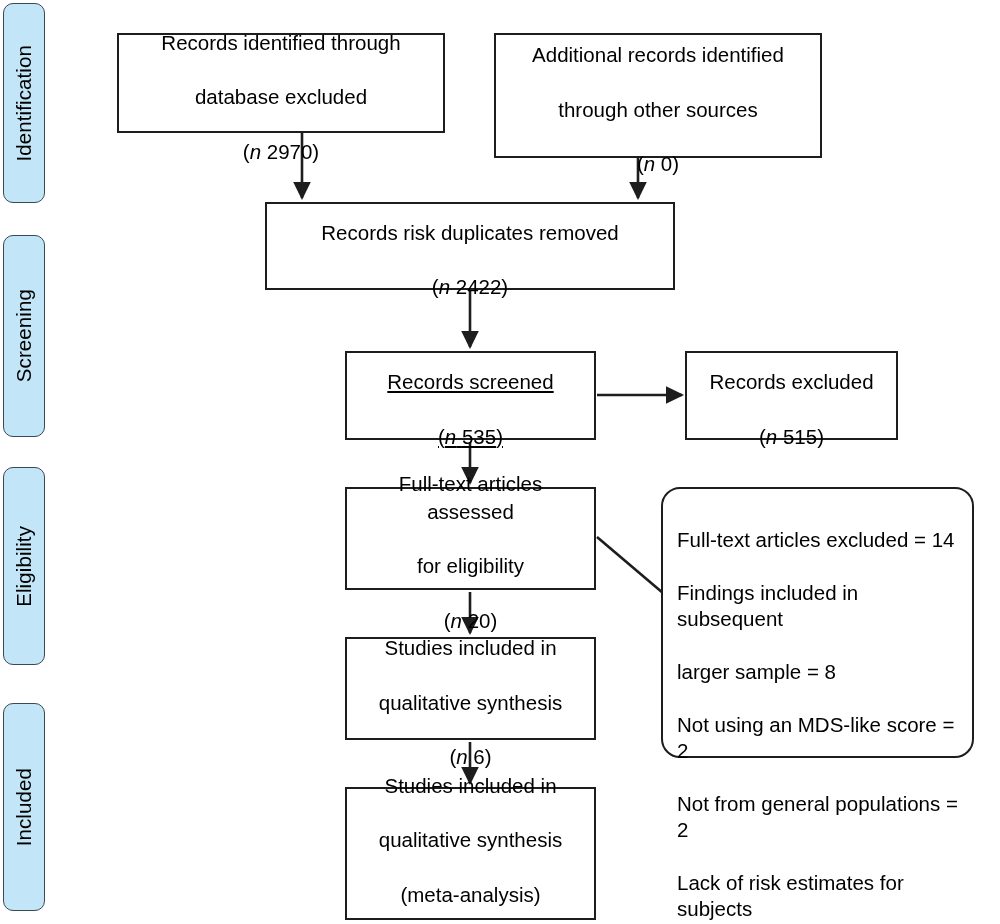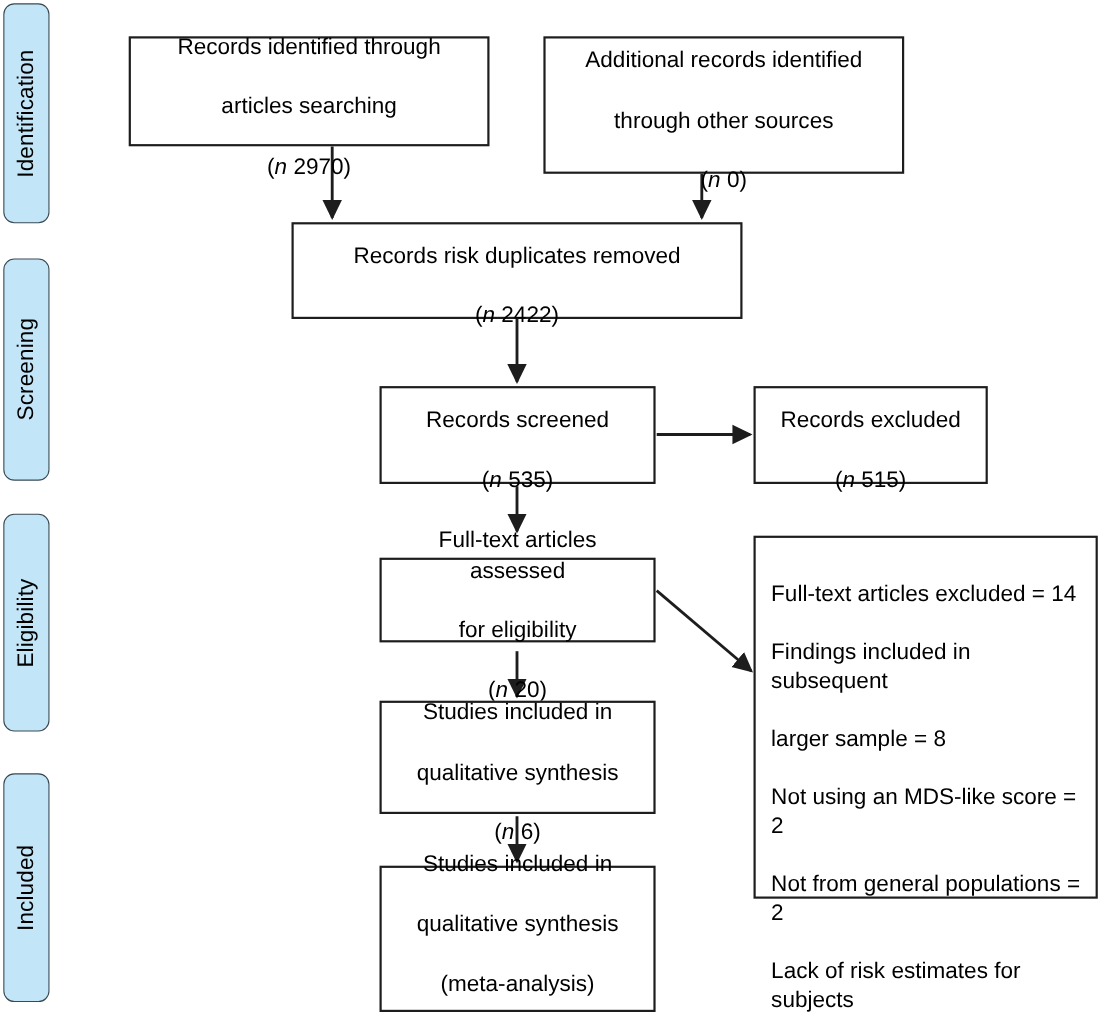--- a/index.html
+++ b/index.html
@@ -141,63 +141,63 @@
     <span class="stage-label">Eligibility</span>
   </div>
 
   <div class="stage-tab" style="top:703px; height:208px;">
     <span class="stage-label">Included</span>
   </div>
 
   <div class="flow-box" style="left:117px; top:33px; width:328px; height:100px;">
     <div class="box-text">
       <span>Records identified through</span><br>
-      <span>articles searching</span><br>
+      <span>database excluded</span><br>
       <span><span>(</span><em class="n">n</em>&nbsp;<span>2970</span><span>)</span></span>
     </div>
   </div>
 
   <div class="flow-box" style="left:494px; top:33px; width:328px; height:125px;">
     <div class="box-text">
       <span>Additional records identified</span><br>
       <span>through other sources</span><br>
       <span><span>(</span><em class="n">n</em>&nbsp;<span>0</span><span>)</span></span>
     </div>
   </div>
 
   <div class="flow-box" style="left:265px; top:202px; width:410px; height:88px;">
     <div class="box-text">
       <span>Records risk duplicates removed</span><br>
       <span><span>(</span><em class="n">n</em>&nbsp;<span>2422</span><span>)</span></span>
     </div>
   </div>
 
-  <div class="flow-box" style="left:345px; top:351px; width:251px; height:89px;">
+  <div class="flow-box" style="left:345px; top:351px; width:251px; height:89px;text-decoration:underline;">
     <div class="box-text">
       <span>Records screened</span><br>
       <span><span>(</span><em class="n">n</em>&nbsp;<span>535</span><span>)</span></span>
     </div>
   </div>
 
   <div class="flow-box" style="left:685px; top:351px; width:213px; height:89px;">
     <div class="box-text">
       <span>Records excluded</span><br>
       <span><span>(</span><em class="n">n</em>&nbsp;<span>515</span><span>)</span></span>
     </div>
   </div>
 
-  <div class="flow-box" style="left:345px; top:487px; width:251px; height:77px;margin-top:20px;">
+  <div class="flow-box" style="left:345px; top:487px; width:251px; height:103px;">
     <div class="box-text">
       <span>Full-text articles assessed</span><br>
       <span>for eligibility</span><br>
       <span><span>(</span><em class="n">n</em>&nbsp;<span>20</span><span>)</span></span>
     </div>
   </div>
 
-  <div class="flow-box left-align" style="left:685px; top:487px; width:313px; height:330px;">
+  <div class="flow-box left-align" style="left:661px; top:487px; width:313px; height:271px;border-radius:19px;">
     <div class="box-text">
       <span>Full-text articles excluded = 14</span><br>
       <span>Findings included in subsequent</span><br>
       <span>larger sample = 8</span><br>
       <span>Not using an MDS-like score = 2</span><br>
       <span>Not from general populations = 2</span><br>
       <span>Lack of risk estimates for subjects</span><br>
       <br>
       <br>
       

